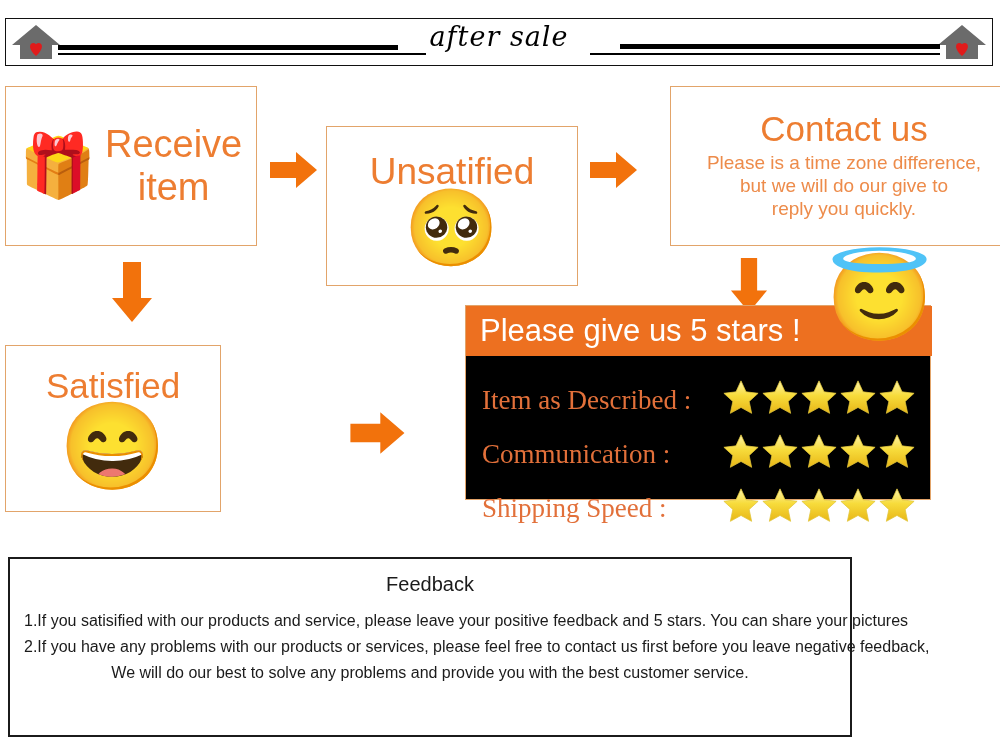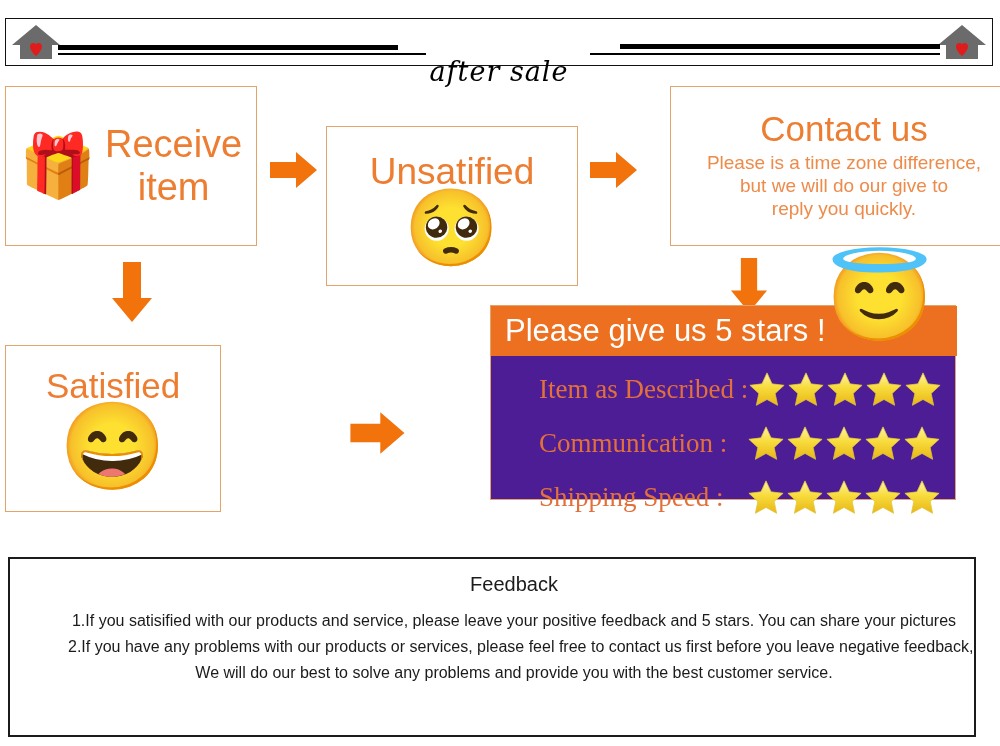--- a/index.html
+++ b/index.html
@@ -40,21 +40,20 @@
   }
   .hdr-title{
     position:absolute;left:0;right:0;top:2px;
     text-align:center;
     font-family:"DejaVu Serif", serif;
     font-style:italic;
     font-size:27px;
     letter-spacing:1px;
     color:#000;
     white-space:nowrap;
-    margin-top:35px;
   }
 
   
   .fbox{
     position:absolute;
     border:1.5px solid #e2a46a;
     box-sizing:border-box;
     background:#fff;
     display:flex;
     align-items:center;
@@ -87,69 +86,67 @@
   
   .arrow{position:absolute;}
   .arrow-r-1{left:270px;top:150px;}
   .arrow-r-2{left:590px;top:150px;}
   .arrow-r-3{left:350px;top:410px;}
   .arrow-d-1{left:110px;top:262px;}
   .arrow-d-2{left:727px;top:258px;}
 
   
   .rating-panel{
-    position:absolute;left:490px;top:305px;width:466px;height:195px;
+    position:absolute;left:465px;top:305px;width:466px;height:195px;
     border:1.5px solid #e2a46a;
     box-sizing:border-box;
-    background:#4c1d95;
+    background:#000000;
   }
   .rating-banner{
     position:absolute;left:0;top:0;width:466px;height:50px;
     background:#ed7020;
     color:#fff;
     font-size:31px;
     line-height:50px;
     padding-left:14px;
     box-sizing:border-box;
     white-space:nowrap;
     overflow:hidden;
   }
   .rating-rows{
     position:absolute;left:0;top:50px;width:100%;
     padding:6px 14px 0 16px;
     box-sizing:border-box;
   }
   .rating-row{
-    display:flex;align-items:center;
+    display:flex;align-items:flex-end;
     height:54px;
-    margin-left:32px;
   }
   .rating-label{
     color:#e2703a;
     font-family:"Liberation Serif", serif;
     font-size:27px;
     width:268px;
     white-space:nowrap;
   }
   .stars{display:flex;gap:1px;}
   .angel{
     position:absolute;left:826px;top:254px;
     font-size:86px;line-height:1;
     z-index:5;
   }
 
   
   .feedback{
-    position:absolute;left:8px;top:557px;width:968px;height:180px;
+    position:absolute;left:8px;top:557px;width:844px;height:180px;
     border:2px solid #1b1b1b;
     box-sizing:border-box;
     background:#fff;
     text-align:center;
     padding-top:14px;
-    padding-left:44px;
   }
   .fb-title{
     font-size:20px;color:#1b1b1b;margin-bottom:12px;
     font-stretch:condensed;
   }
   .fb-line{
     font-size:16px;color:#1b1b1b;line-height:1.62;
     padding:0 14px;
     white-space:nowrap;
   }

